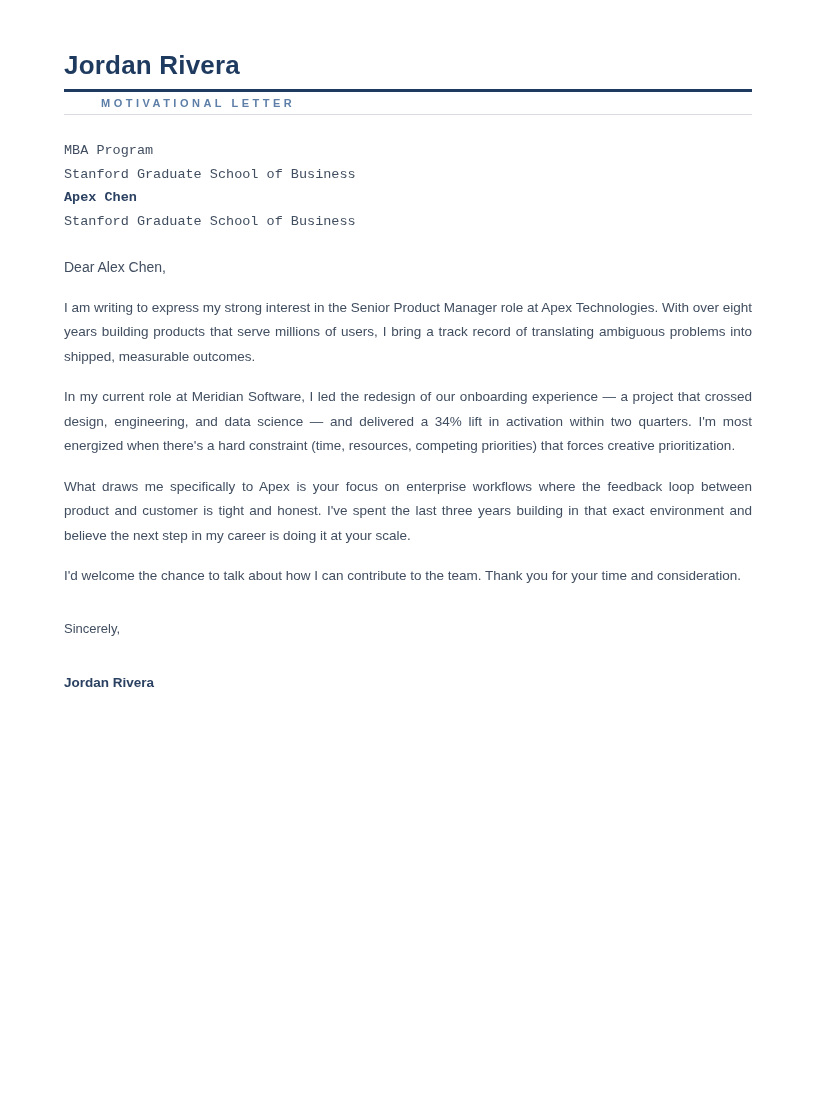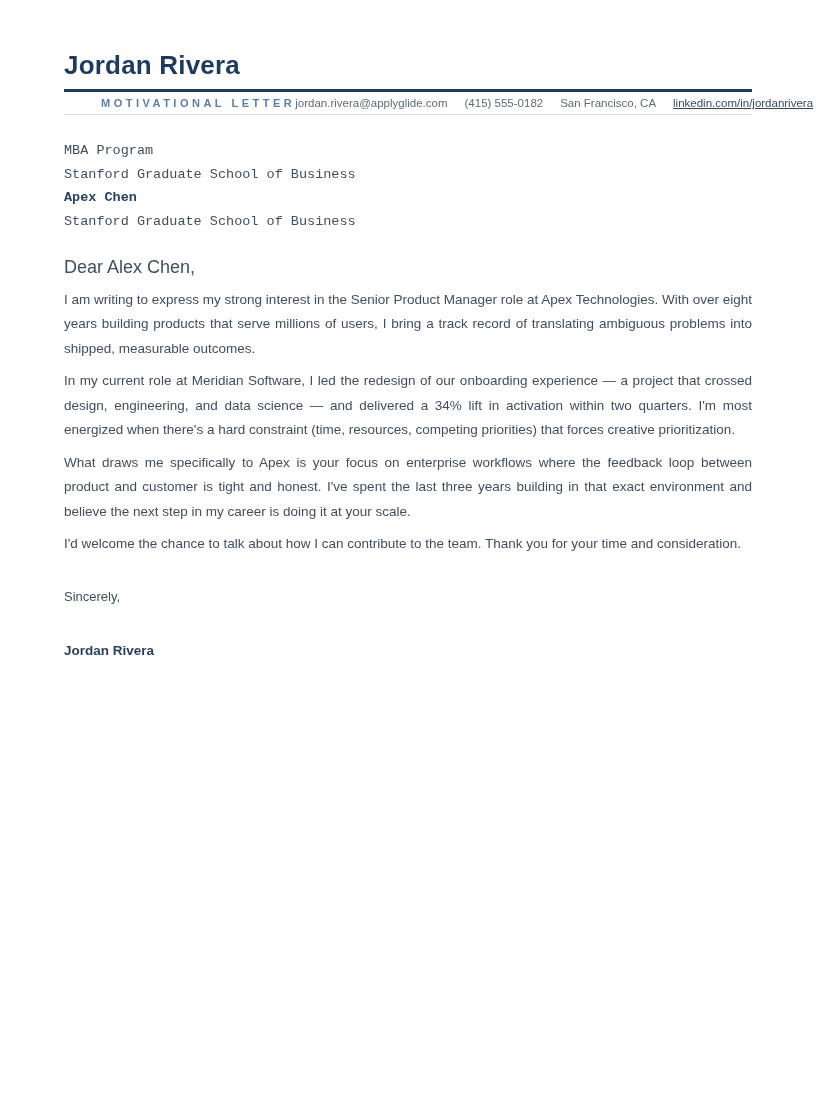--- a/index.html
+++ b/index.html
@@ -39,23 +39,23 @@
     display:flex;gap:17px;align-items:center;
     font-size:11.5px;color:var(--muted);white-space:nowrap;
   }
   .contact .link{
     color:var(--link);text-decoration:underline;cursor:pointer;
   }
   .date{margin:30px 0 0;font-size:13px;line-height:17px;color:var(--muted2);}
   .recipient{margin-top:24px;font-family:Liberation Mono, monospace;}
   .recipient p{margin:0;font-size:13.5px;line-height:23.5px;color:var(--body);}
   .recipient p.bold{font-weight:700;color:var(--name-strong);}
-  .salutation{margin:22px 0 0;font-size:18px;line-height:24.5px;color:var(--body);}
+  .salutation{margin:22px 0 0;font-size:14px;line-height:24.5px;color:var(--body);}
   .para{
-    margin:8px 0 0;
+    margin:16px 0 0;
     font-size:13.5px;line-height:24.5px;color:var(--body);
     text-align:justify;
   }
   .closing{margin:28px 0 0;font-size:13px;line-height:24.5px;color:var(--body);}
   .signature{
     margin:30px 0 0;
     font-size:13.5px;line-height:24.5px;font-weight:700;
     color:var(--name-strong);
   }
 </style>
@@ -63,26 +63,20 @@
 <body>
 
 <div class="page">
 
   <h1 class="title">Jordan Rivera</h1>
 
   <div class="rule-thick"></div>
 
   <div class="meta-row">
     <span class="doc-type">MOTIVATIONAL LETTER</span>
-    <div class="contact">
-      <span>jordan.rivera@applyglide.com</span>
-      <span>(415) 555-0182</span>
-      <span>San Francisco, CA</span>
-      <a class="link">linkedin.com/in/jordanrivera</a>
-    </div>
   </div>
 
 
   <div class="recipient">
     <p>MBA Program</p>
     <p>Stanford Graduate School of Business</p>
     <p class="bold">Apex Chen</p>
     <p>Stanford Graduate School of Business</p>
   </div>
 

